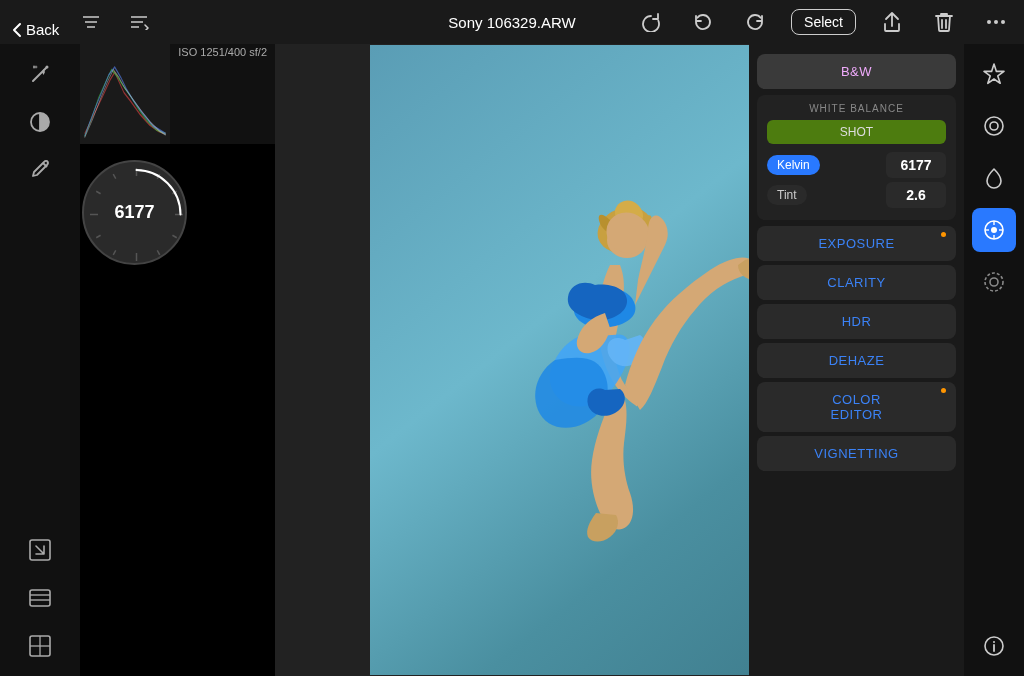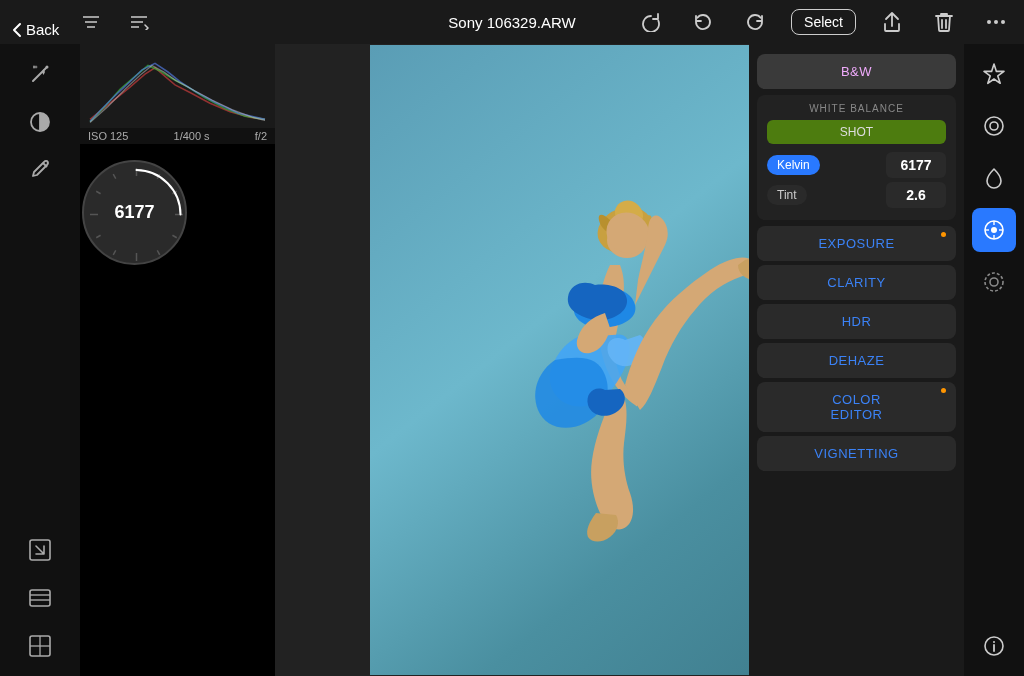--- a/index.html
+++ b/index.html
@@ -87,21 +87,20 @@
 
     
     .histogram-area {
       position: absolute;
       top: 44px;
       left: 80px;
       width: 195px;
       height: 100px;
       background: #1a1a1a;
       display: flex;
-      flex-direction: column;
     }
     .histogram-canvas {
       flex: 1;
       position: relative;
       overflow: hidden;
     }
     .histogram-info {
       display: flex;
       justify-content: space-between;
       padding: 2px 8px;

